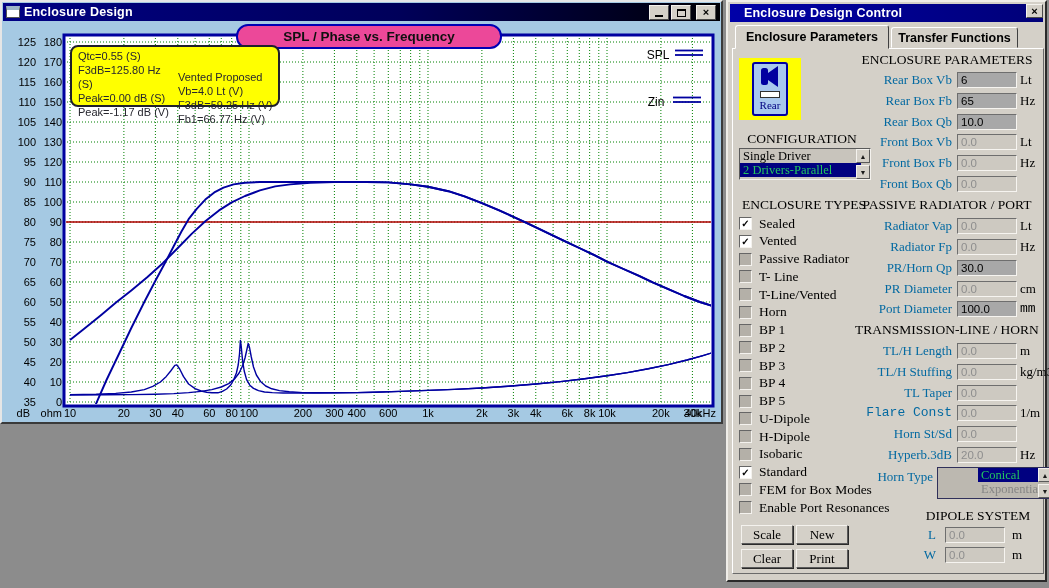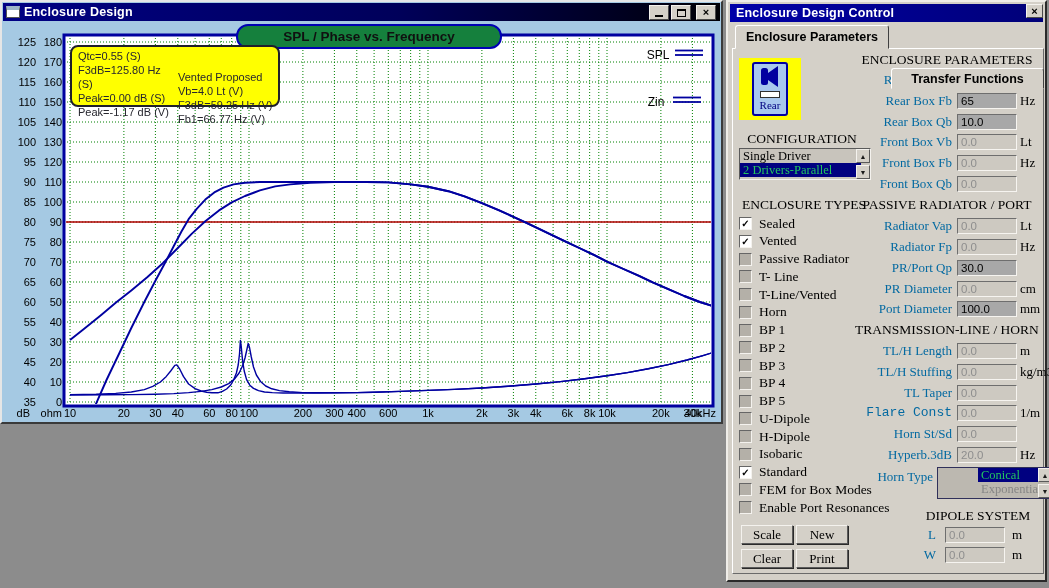--- a/index.html
+++ b/index.html
@@ -23,45 +23,45 @@
     display:flex;align-items:flex-end;justify-content:center;cursor:default;
     font:bold 11px/11px "Liberation Sans",sans-serif;color:#000;padding:0;}
   .g-min{width:8px;height:2px;background:#000;margin-bottom:2px;}
   .g-max{width:9px;height:8px;border:1px solid #000;border-top:2px solid #000;
     box-sizing:border-box;margin-bottom:2px;}
   .g-x{align-self:center;line-height:13px;}
 
   #chart-layer{position:absolute;left:0;top:0;}
 
   #chart-pill{position:absolute;left:234px;top:22px;width:262px;height:21px;
-    background:#15803d;border:2px solid #0000b4;border-radius:12px;
+    background:#ec4899;border:2px solid #0000b4;border-radius:12px;
     display:flex;align-items:center;justify-content:center;
     font:bold 13.5px "Liberation Sans",sans-serif;color:#101010;}
   #info-box{position:absolute;left:68px;top:43px;width:210px;height:62px;
     background:#ffff00;border:2px solid #20202a;border-radius:8px;
     box-sizing:border-box;padding:2px 0 0 6px;display:flex;
     font:11px/14px "Liberation Sans",sans-serif;color:#26262e;}
   #info-box .col1{width:100px;}
   #info-box .col2{width:100px;margin-top:21px;}
 
   
   #ctl-win{position:absolute;left:726px;top:0;width:321px;height:582px;
     background:#d4d0c8;border:2px solid;border-color:#efede8 #2a2a2a #2a2a2a #efede8;
     box-sizing:border-box;}
   #ctl-titlebar{position:absolute;left:2px;top:2px;right:2px;height:18px;
     background:linear-gradient(90deg,#0000a8,#000078);
-    display:flex;align-items:center;padding-left:6px;text-align:right;}
+    display:flex;align-items:center;padding-left:14px;text-align:right;}
   #ctl-close{position:absolute;right:2px;top:2px;width:17px;height:14px;}
   #ctl-tabs{position:absolute;left:0;top:23px;width:100%;height:23px;}
   .tab{position:absolute;box-sizing:border-box;background:#d4d0c8;
     border:1px solid;border-color:#ffffff #404040 #d4d0c8 #ffffff;
     border-radius:3px 3px 0 0;display:flex;align-items:center;justify-content:center;
     font-weight:bold;font-size:12.5px;color:#000;}
   .tab.active{left:7px;top:0;width:154px;height:24px;z-index:3;}
-  .tab.idle{left:163px;top:2px;width:153px;height:21px;z-index:1;margin-top:41px;}
+  .tab.idle{left:163px;top:2px;width:127px;height:21px;z-index:1;}
   #ctl-frame{position:absolute;left:4px;top:46px;width:312px;height:526px;
     border:1px solid;border-color:#ffffff #6a6a6a #6a6a6a #ffffff;box-sizing:border-box;}
   .hdr{position:absolute;text-align:center;font:13.5px "Liberation Serif",serif;color:#000;}
   .flabel{position:absolute;text-align:right;font:13px "Liberation Serif",serif;color:#0369a1;}
   .funit{position:absolute;font:13px "Liberation Serif",serif;color:#000;}
   .fbox{position:absolute;width:55px;height:14px;border:1px solid;
     border-color:#6e6e6e #f6f4f0 #f6f4f0 #6e6e6e;
     font:11.5px/14px "Liberation Sans",sans-serif;padding-left:3px;}
   .fbox.on{background:#a8a8a8;color:#000;}
   .fbox.off{background:#cdc9c1;color:#8e8e8e;}
@@ -401,28 +401,28 @@
         <div class="fbox off" style="left:229px;top:153px;">0.0</div>
         <div class="funit" style="left:292px;top:153px;">Hz</div>
         <div class="flabel" style="left:96px;top:174px;width:128px;">Front Box Qb</div>
         <div class="fbox off" style="left:229px;top:174px;">0.0</div>
         <div class="flabel" style="left:96px;top:216px;width:128px;">Radiator Vap</div>
         <div class="fbox off" style="left:229px;top:216px;">0.0</div>
         <div class="funit" style="left:292px;top:216px;">Lt</div>
         <div class="flabel" style="left:96px;top:237px;width:128px;">Radiator Fp</div>
         <div class="fbox off" style="left:229px;top:237px;">0.0</div>
         <div class="funit" style="left:292px;top:237px;">Hz</div>
-        <div class="flabel" style="left:96px;top:258px;width:128px;">PR/Port Qp</div>
+        <div class="flabel" style="left:96px;top:258px;width:128px;">PR/Horn Qp</div>
         <div class="fbox on" style="left:229px;top:258px;">30.0</div>
         <div class="flabel" style="left:96px;top:279px;width:128px;">PR Diameter</div>
         <div class="fbox off" style="left:229px;top:279px;">0.0</div>
         <div class="funit" style="left:292px;top:279px;">cm</div>
         <div class="flabel" style="left:96px;top:299px;width:128px;">Port Diameter</div>
         <div class="fbox on" style="left:229px;top:299px;">100.0</div>
-        <div class="funit" style="left:292px;top:299px;">mm</div>
+        <div class="funit" style="left:292px;top:299px;font-family:Liberation Mono, monospace;">mm</div>
         <div class="flabel" style="left:96px;top:341px;width:128px;">TL/H Length</div>
         <div class="fbox off" style="left:229px;top:341px;">0.0</div>
         <div class="funit" style="left:292px;top:341px;">m</div>
         <div class="flabel" style="left:96px;top:362px;width:128px;">TL/H Stuffing</div>
         <div class="fbox off" style="left:229px;top:362px;">0.0</div>
         <div class="funit" style="left:292px;top:362px;">kg/m3</div>
         <div class="flabel" style="left:96px;top:383px;width:128px;">TL Taper</div>
         <div class="fbox off" style="left:229px;top:383px;">0.0</div>
         <div class="funit" style="left:308px;top:383px;margin-left:31px;">T/D</div>
         <div class="flabel" style="left:96px;top:403px;width:128px;font-family:Liberation Mono, monospace;">Flare Const</div>

